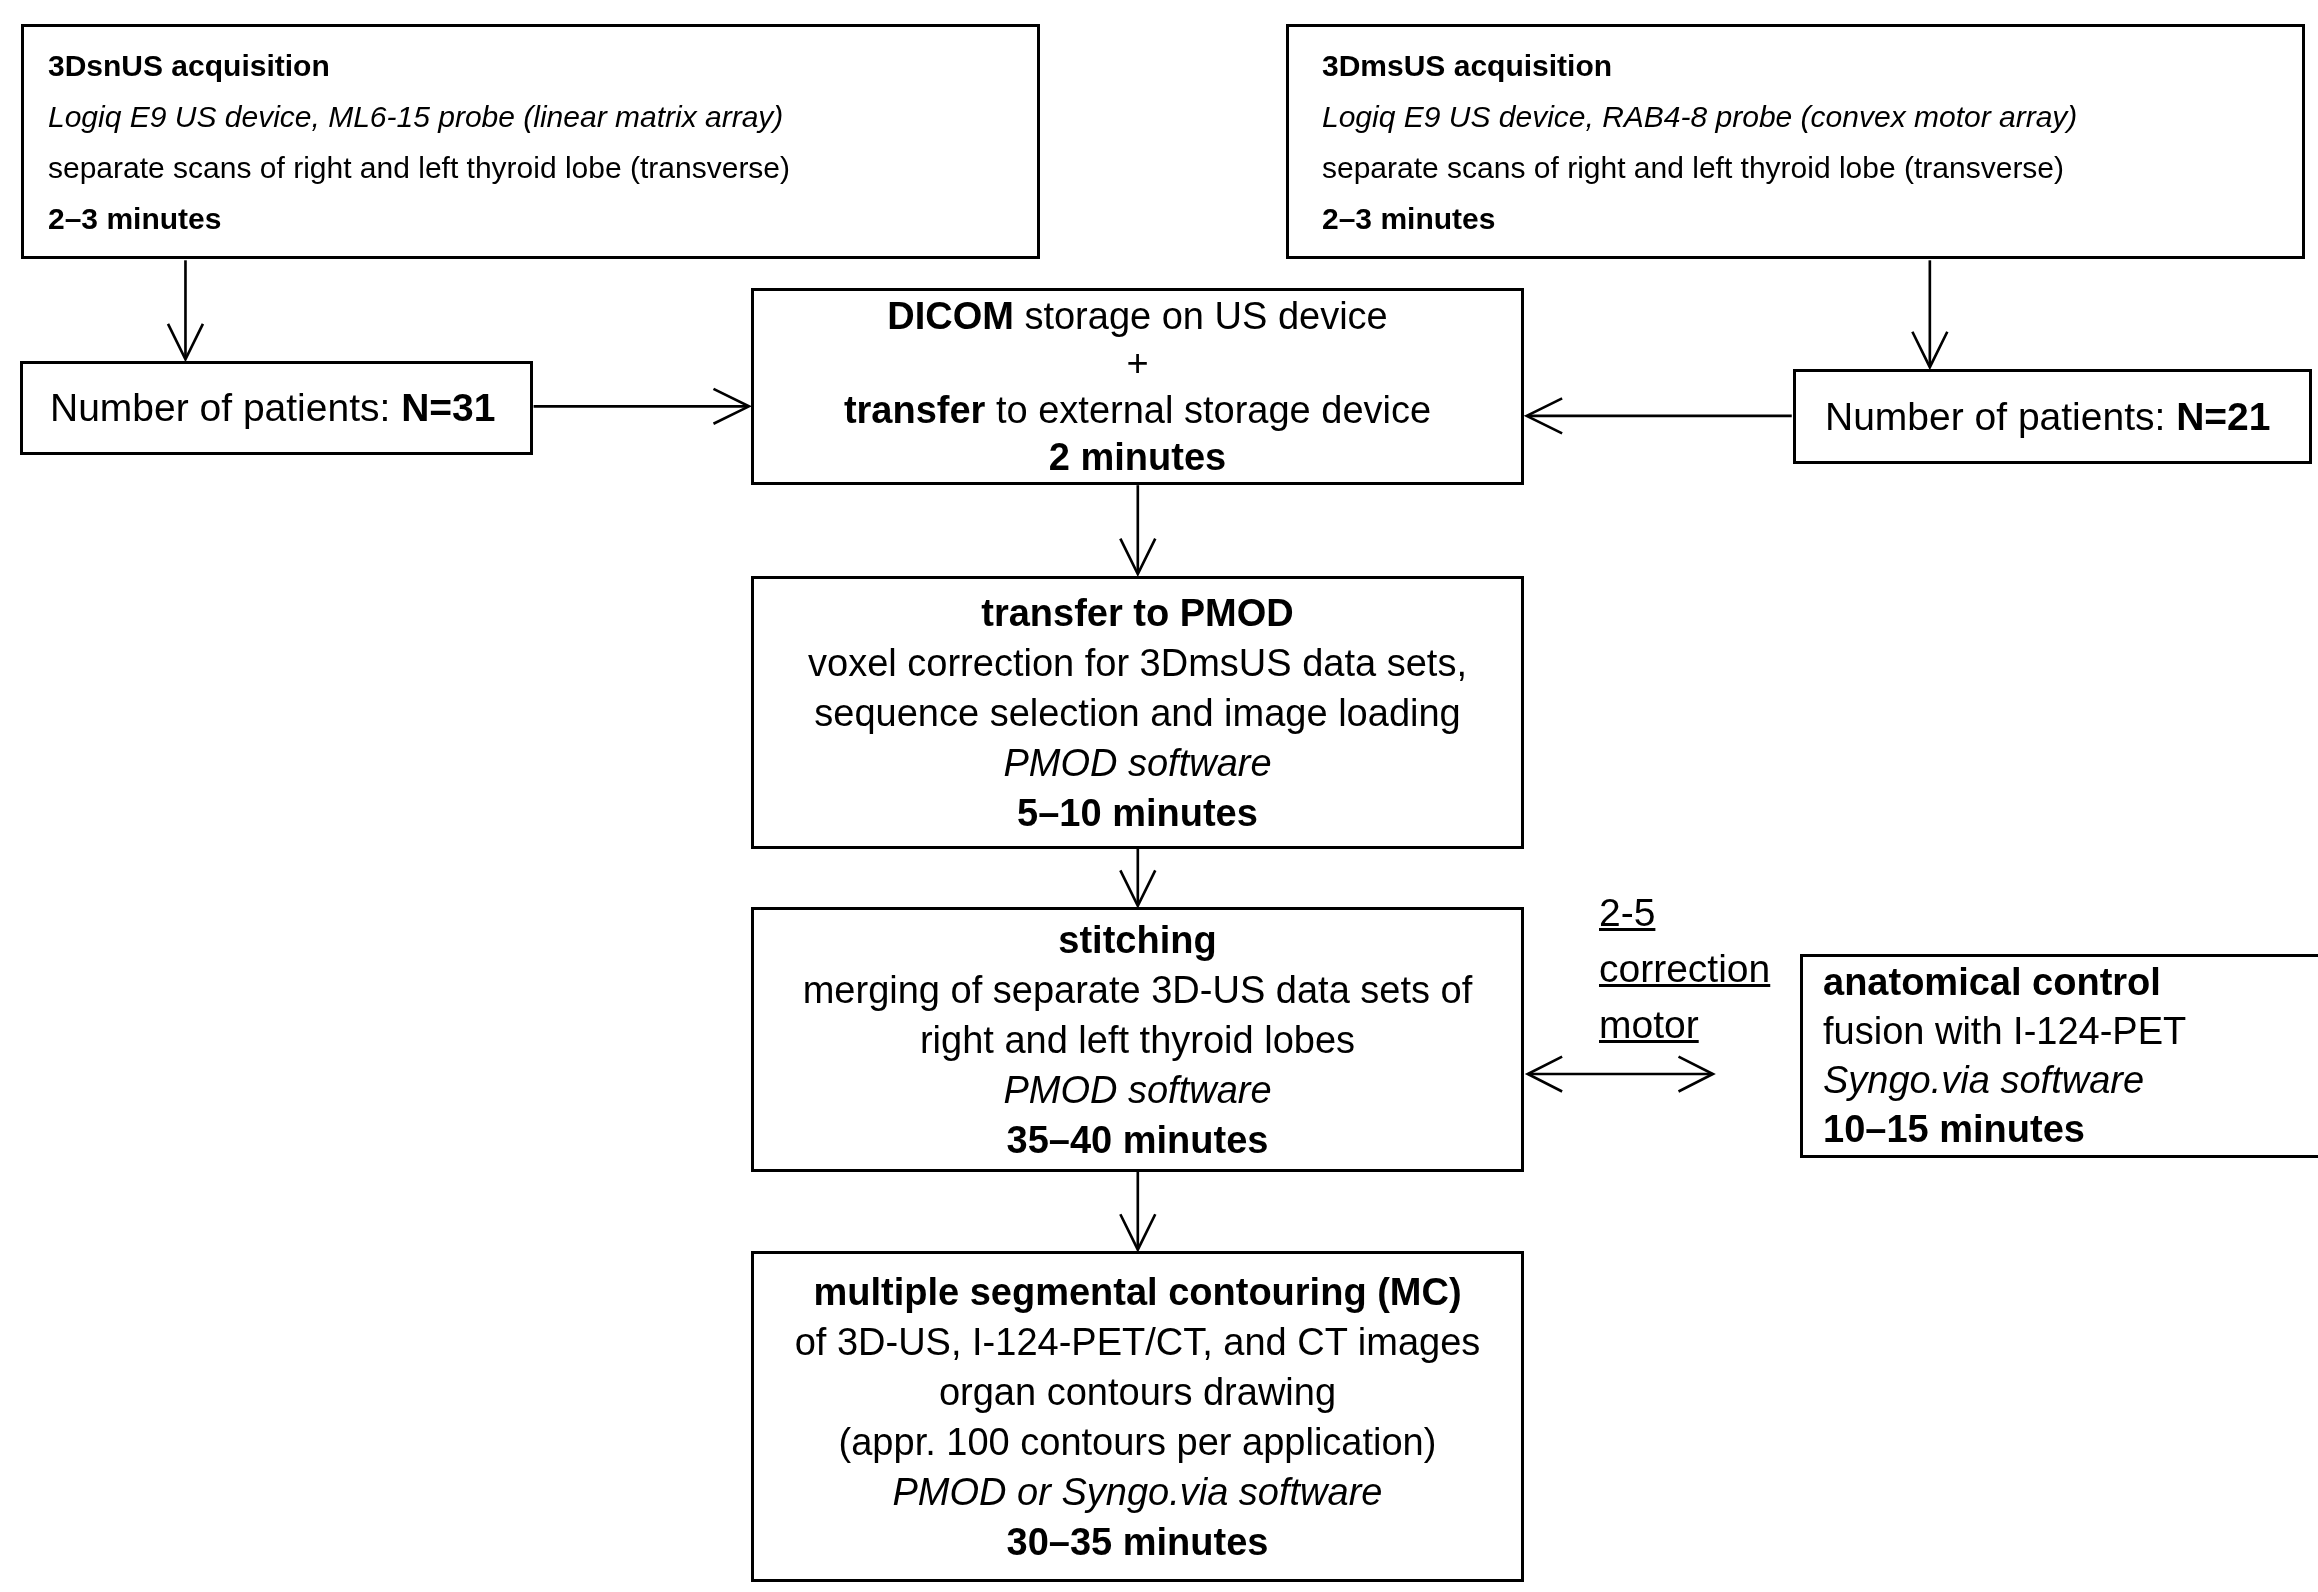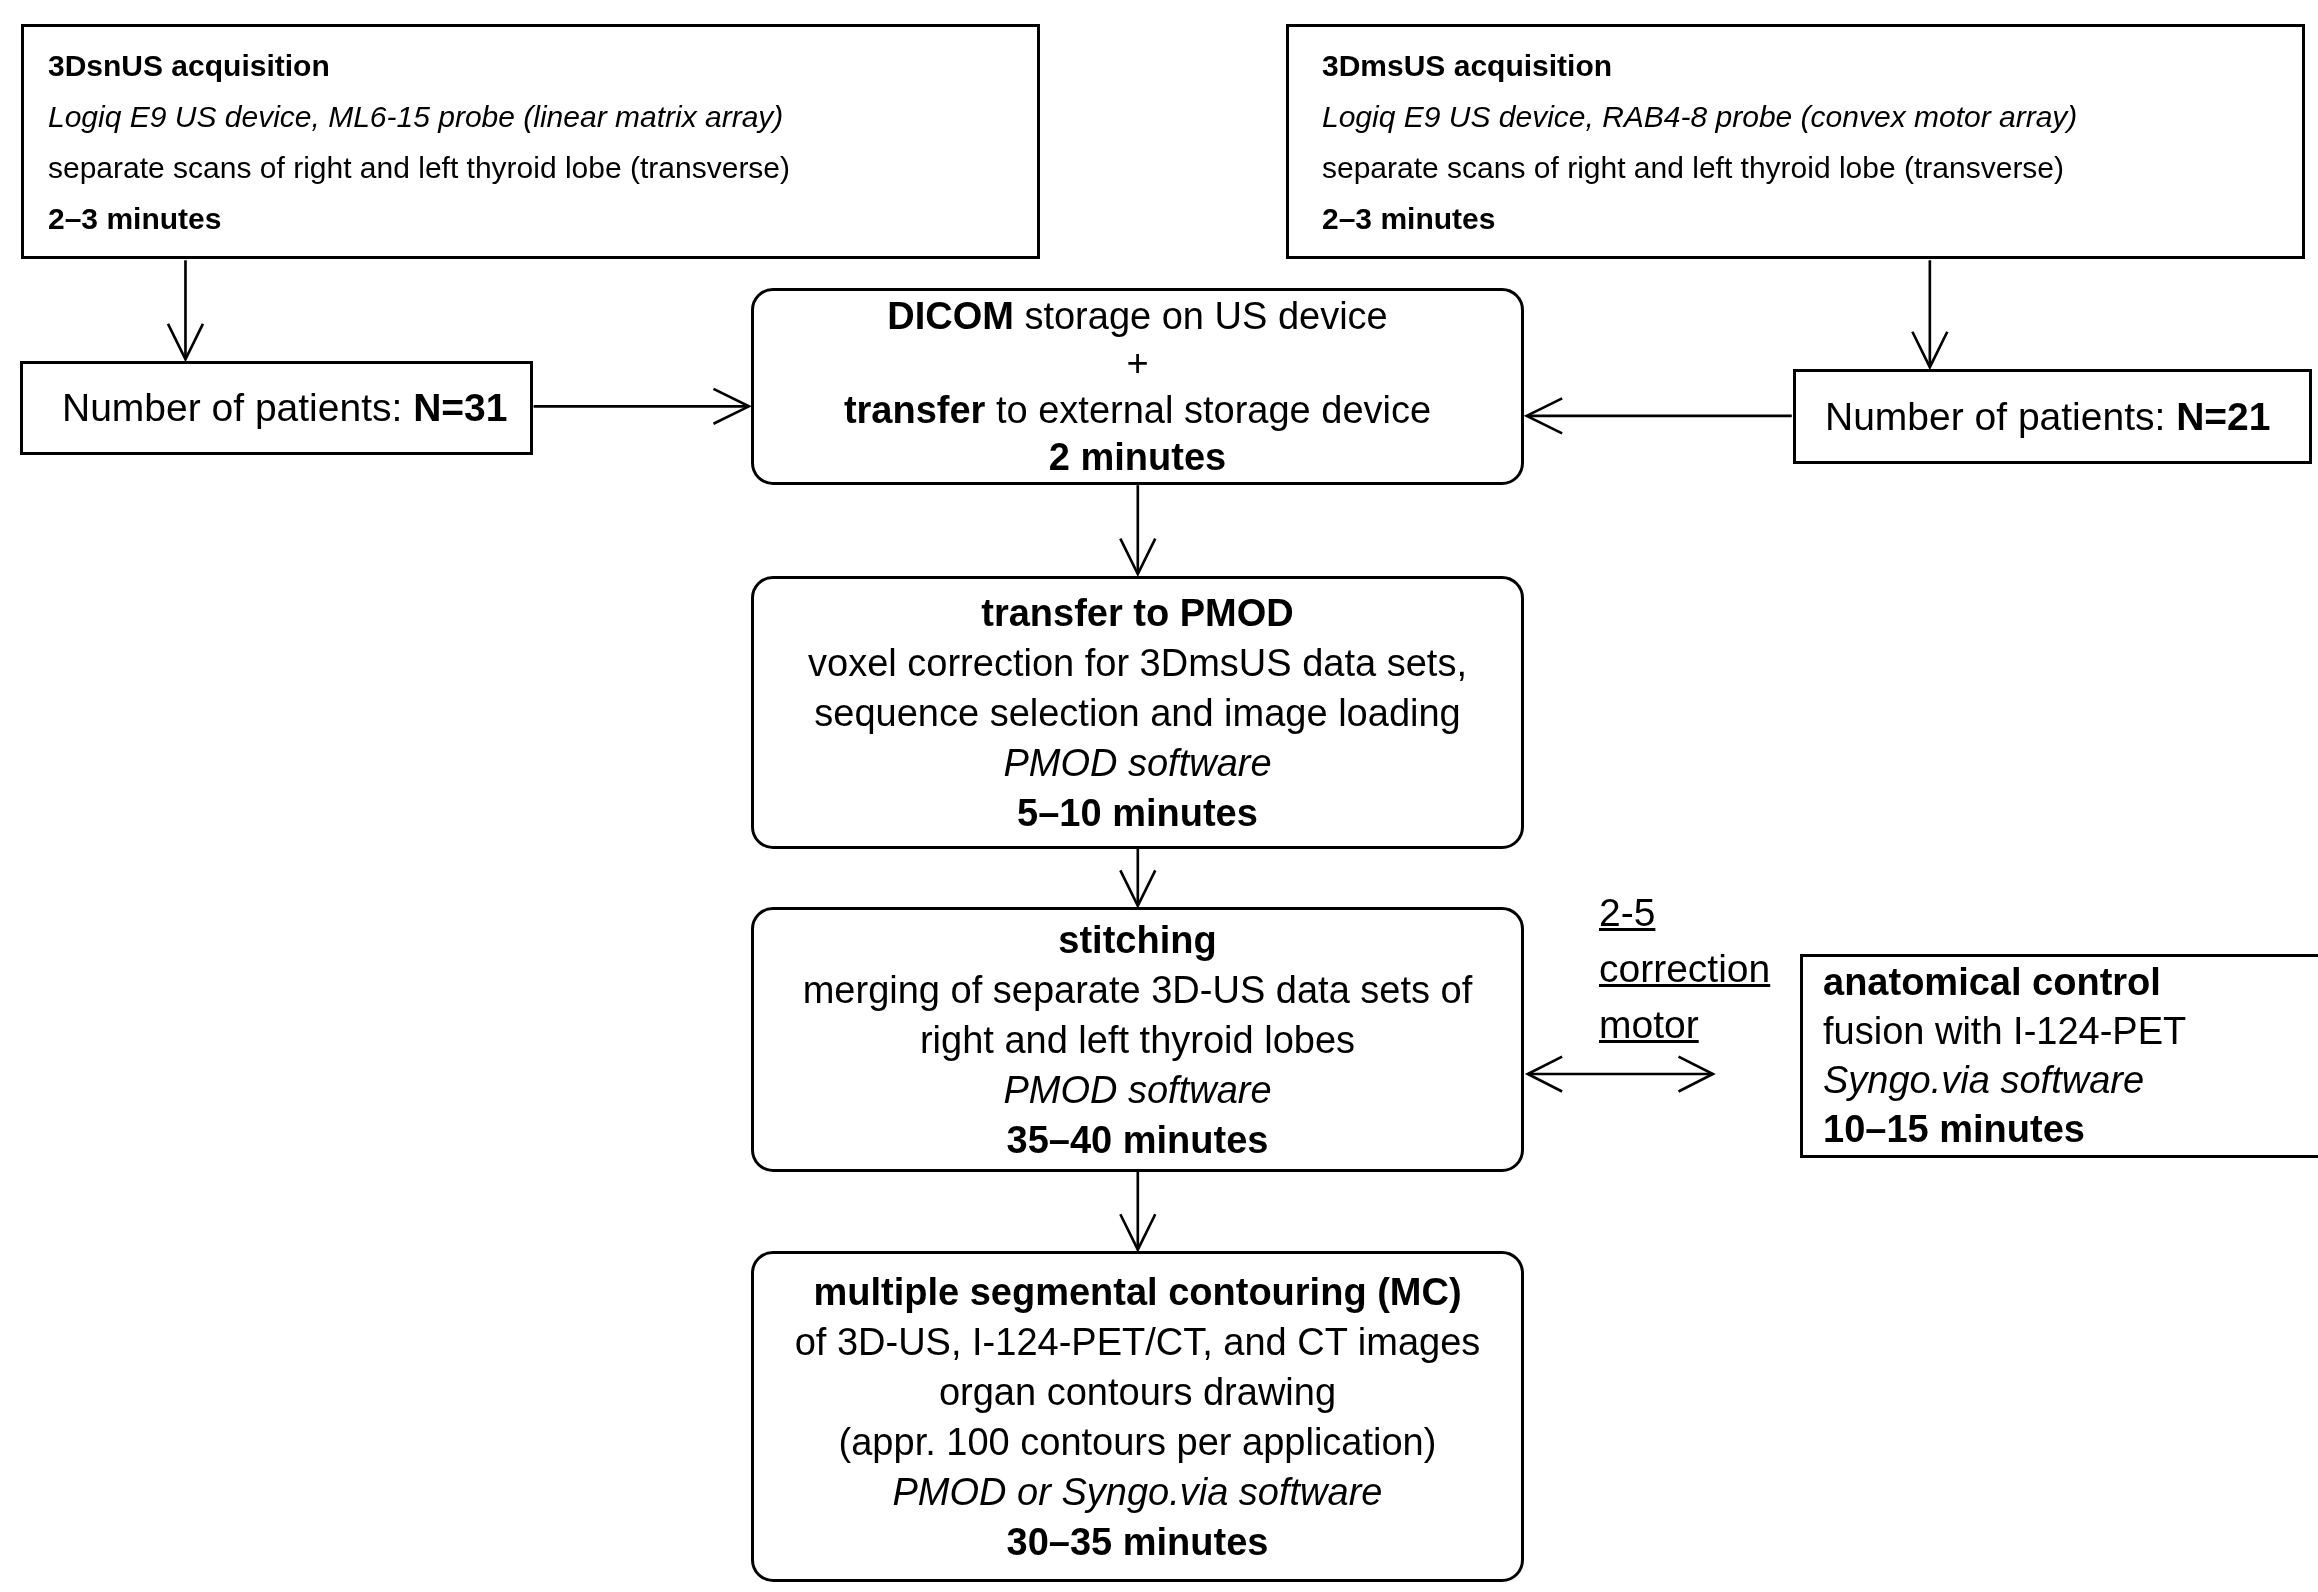--- a/index.html
+++ b/index.html
@@ -19,35 +19,35 @@
   .box {
     position: absolute;
     border: 3.2px solid #000000;
     background: #ffffff;
     box-sizing: border-box;
     display: flex;
     flex-direction: column;
     justify-content: center;
   }
   .left-align   { align-items: flex-start; text-align: left; }
-  .center-align { align-items: center;     text-align: center; border-radius: 22px; }
+  .center-align { align-items: center;     text-align: center; }
   .line {
     font-size: 38px;
     line-height: 50px;
     white-space: nowrap;
   }
   .top-box .line { font-size: 30px; line-height: 51px; }
   .patients-box .line { font-size: 39px; }
   #box-dicom .line { line-height: 47px; }
   #box-anatomical .line { line-height: 49px; }
   .b { font-weight: bold; }
   .i { font-style: italic; }
   #box-3dsnus     { left: 21px;   top: 24px;   width: 1019px; height: 235px; padding-left: 24px; }
   #box-3dmsus     { left: 1286px; top: 24px;   width: 1019px; height: 235px; padding-left: 33px; }
-  #box-n31        { left: 20px;   top: 361px;  width: 513px;  height: 94px; padding-left: 39px; }
+  #box-n31        { left: 20px;   top: 361px;  width: 513px;  height: 94px; padding-left: 27px; }
   #box-n21        { left: 1793px; top: 369px;  width: 519px;  height: 95px; padding-left: 29px; }
   #box-dicom      { left: 751px; top: 288px;  width: 773px; height: 197px; }
   #box-transfer   { left: 751px; top: 576px; width: 773px; height: 273px; }
   #box-stitching  { left: 751px; top: 907px; width: 773px; height: 265px; }
   #box-anatomical { left: 1800px; top: 954px; width: 524px;  height: 204px; padding-left: 20px; }
   #box-mc         { left: 751px; top: 1251px; width: 773px; height: 331px; }
   #correction-label {
     position: absolute;
     left: 1599px;
     top: 885px;

